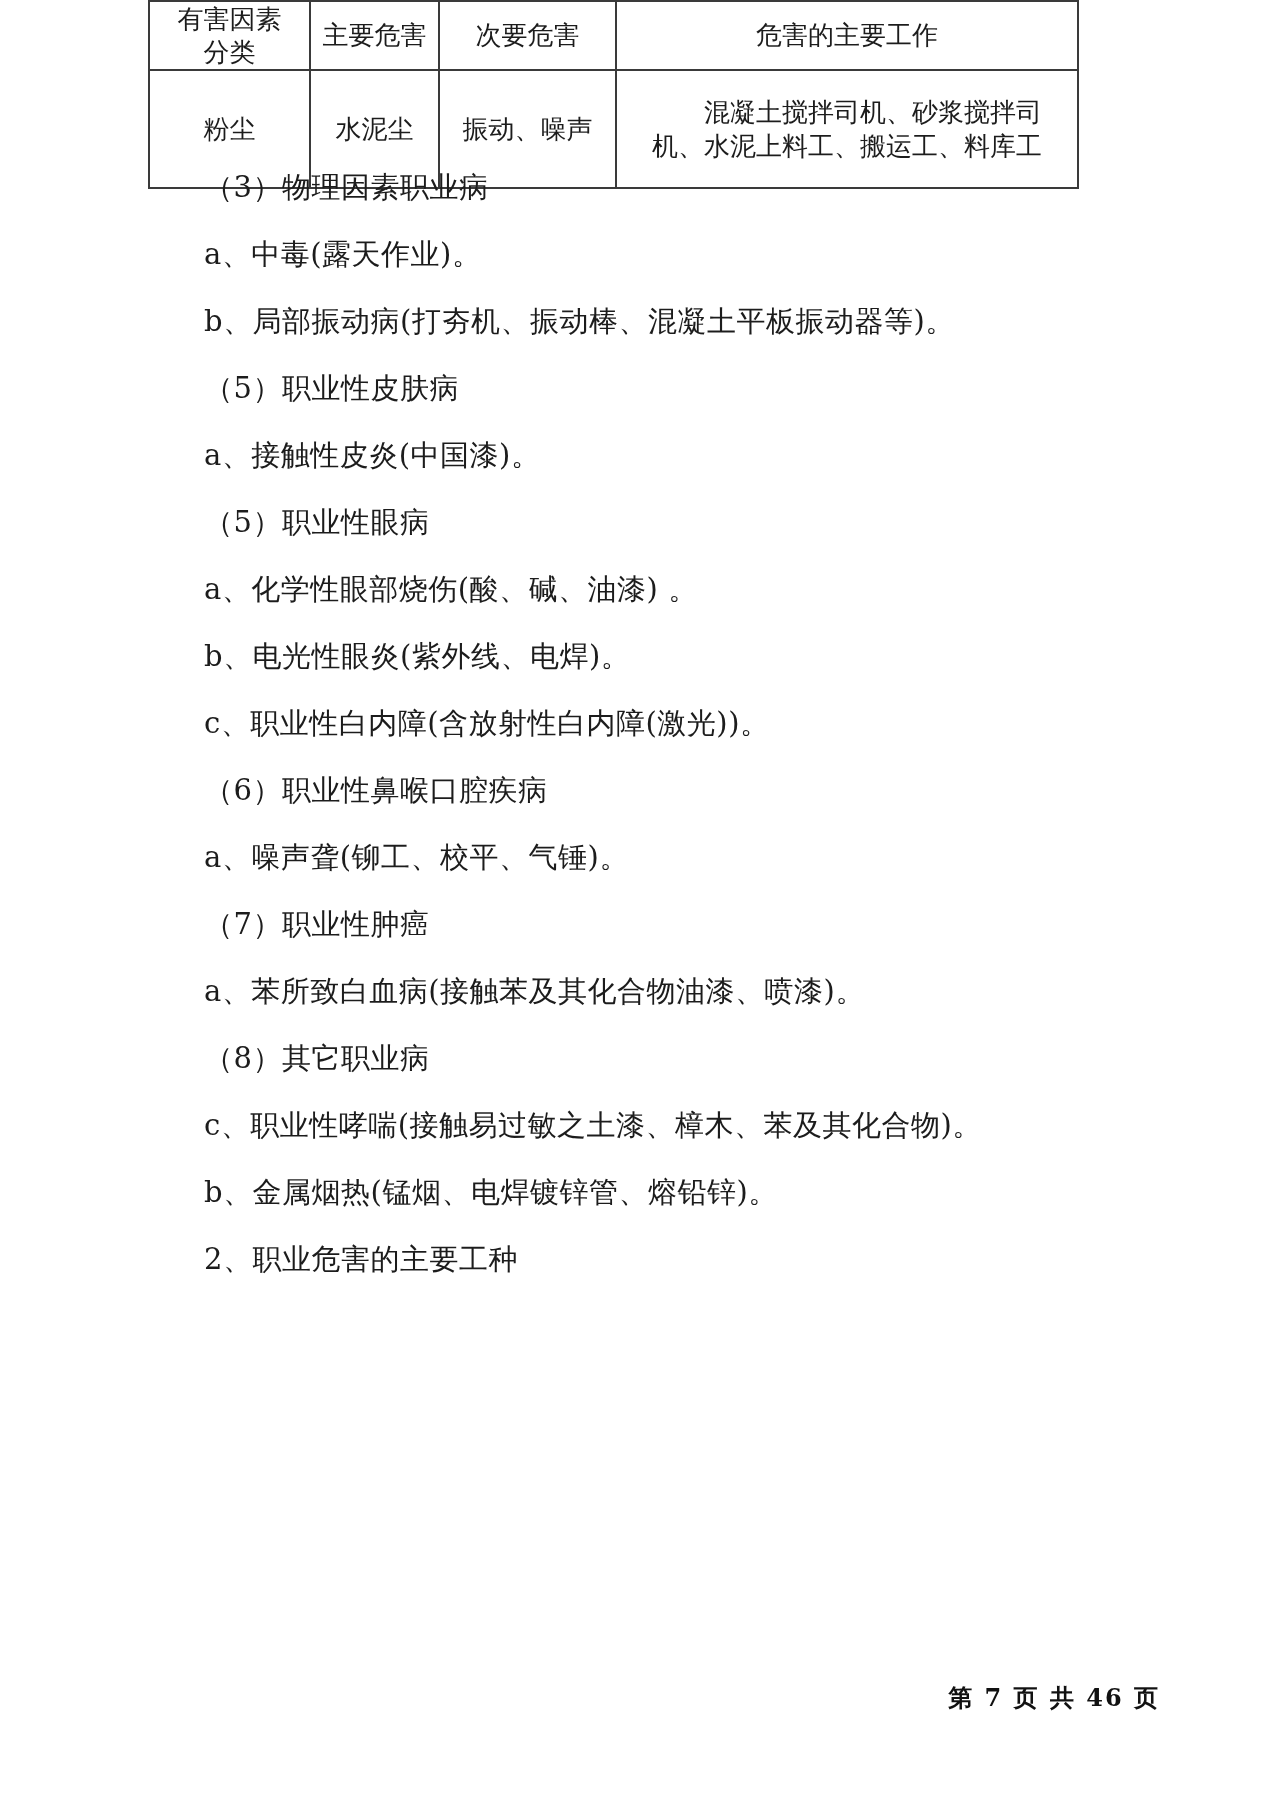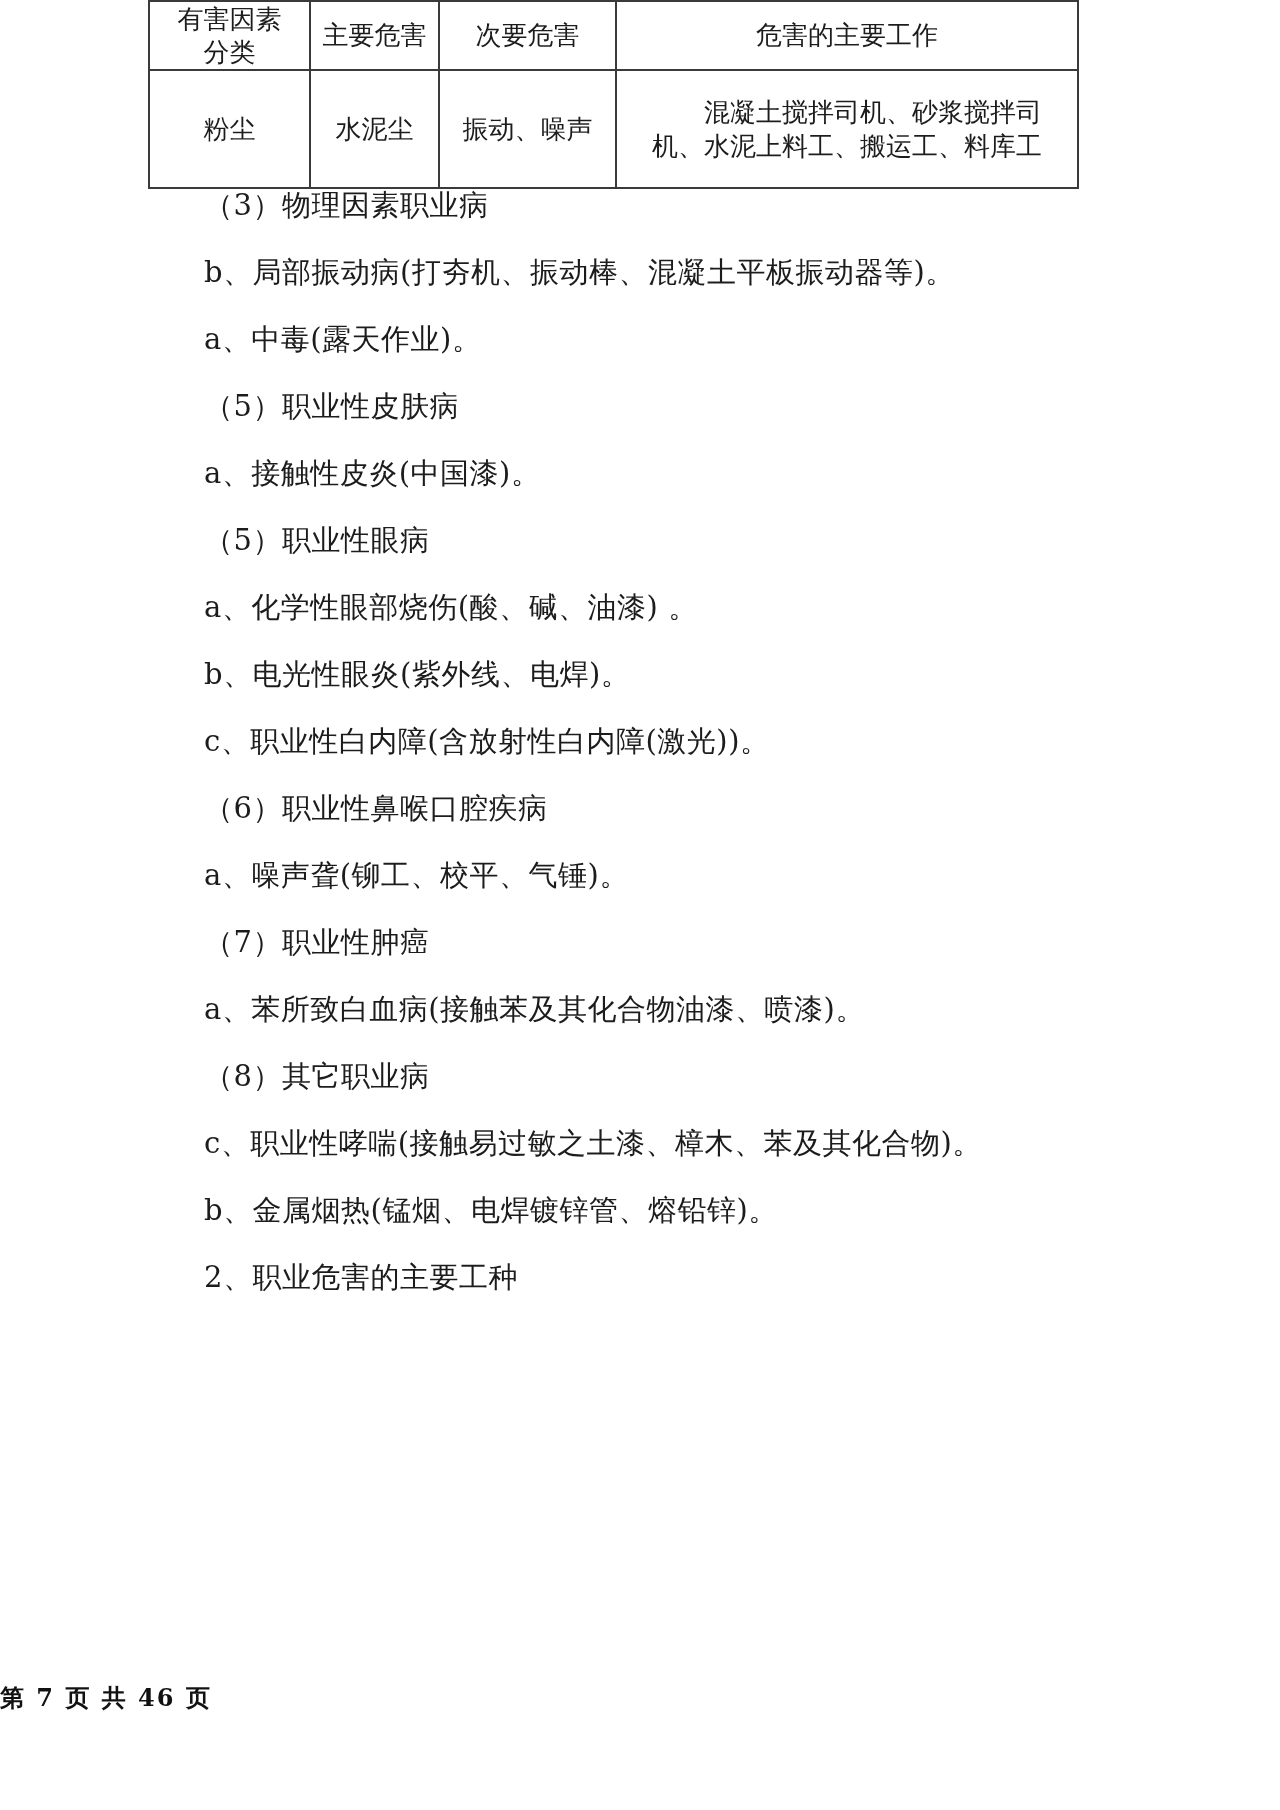--- a/index.html
+++ b/index.html
@@ -8,21 +8,21 @@
     position: relative;
     width: 1280px;
     height: 1810px;
     background: #ffffff;
     color: #1c1c1c;
     font-family: "DejaVu Serif", "Liberation Serif", serif;
     overflow: hidden;
   }
   .content {
     position: absolute;
-    top: 172px;
+    top: 154px;
     left: 148px;
     right: 100px;
   }
   .para {
     font-size: 29px;
     line-height: 67px;
     text-indent: 56px;
     white-space: nowrap;
     letter-spacing: 0.5px;
   }
@@ -47,35 +47,35 @@
   td.workcell {
     text-align: left;
     padding: 24px 10px;
     text-indent: 52px;
   }
   .footer {
     position: absolute;
     top: 1682px;
     left: 0;
     width: 1160px;
-    text-align: left;
+    text-align: right;
     font-size: 24px;
     font-weight: bold;
     letter-spacing: 2px;
     color: #111;
   }
 </style>
 </head>
 <body>
 
 <div class="page">
   <div class="content">
     <div class="para">（3）物理因素职业病</div>
+    <div class="para">a、中毒(露天作业)。</div>
     <div class="para">b、局部振动病(打夯机、振动棒、混凝土平板振动器等)。</div>
-    <div class="para">a、中毒(露天作业)。</div>
     <div class="para">（5）职业性皮肤病</div>
     <div class="para">a、接触性皮炎(中国漆)。</div>
     <div class="para">（5）职业性眼病</div>
     <div class="para">a、化学性眼部烧伤(酸、碱、油漆) 。</div>
     <div class="para">b、电光性眼炎(紫外线、电焊)。</div>
     <div class="para">c、职业性白内障(含放射性白内障(激光))。</div>
     <div class="para">（6）职业性鼻喉口腔疾病</div>
     <div class="para">a、噪声聋(铆工、校平、气锤)。</div>
     <div class="para">（7）职业性肿癌</div>
     <div class="para">a、苯所致白血病(接触苯及其化合物油漆、喷漆)。</div>

